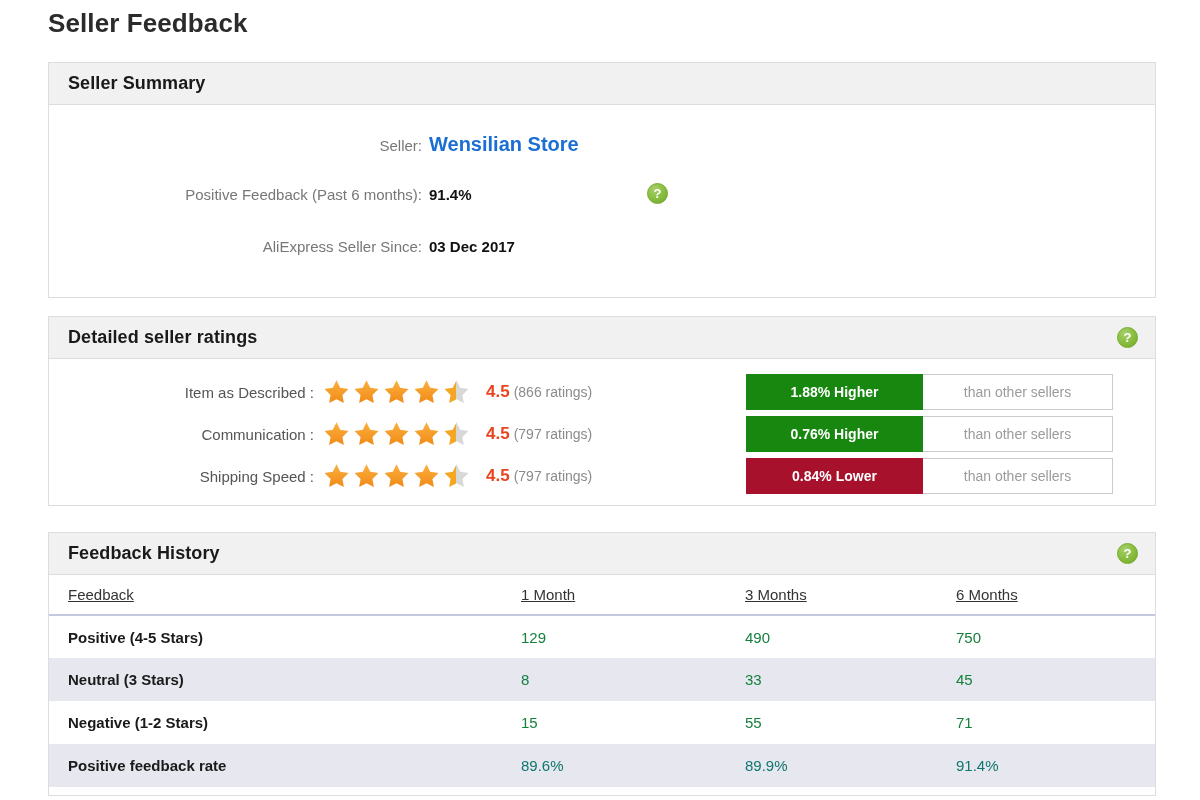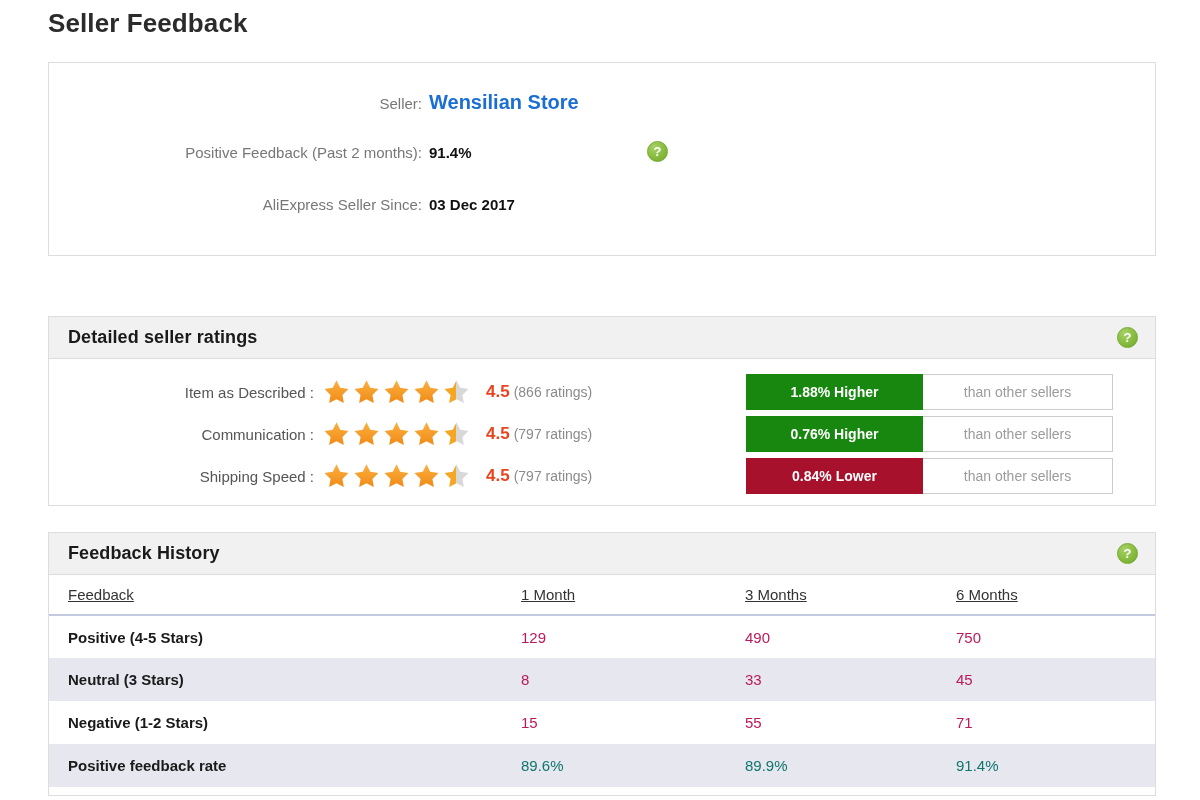--- a/index.html
+++ b/index.html
@@ -159,41 +159,44 @@
   table.fh col.c2 { width: 211px; }
   table.fh col.c3 { width: auto; }
   table.fh thead th {
     font-weight: normal;
     color: #333333;
     border-bottom: 2px solid #c3c9de;
     height: 40px;
     text-decoration: underline;
   }
   table.fh tbody td.rowhead { font-weight: bold; color: #1a1a1a; }
-  table.fh tbody td.num { color: #be185d; }
+  table.fh tbody td.num { color: #15803d; }
   table.fh tbody td.plain { color: #0f766e; }
   table.fh tbody tr.alt { background: #e6e7ef; margin-top: 44px; }
 </style>
 </head>
 <body>
 
 <div class="page">
 
   <div class="page-title">Seller Feedback</div>
 
   <div class="panel" id="panel-summary">
+    <div class="panel-header">
+      <div class="ph-title">Seller Summary</div>
+    </div>
     <div class="panel-body">
 
       <div class="sum-row" style="top:28px;">
         <div class="sum-label">Seller:</div>
         <div class="sum-value link">Wensilian Store</div>
       </div>
 
       <div class="sum-row" style="top:81px;">
-        <div class="sum-label">Positive Feedback (Past 2 months):</div>
+        <div class="sum-label">Positive Feedback (Past 6 months):</div>
         <div class="sum-value">91.4%</div>
         <div class="sum-help-wrap">
           <span class="help-icon">
               <span>?</span>
             </span>
         </div>
       </div>
 
       <div class="sum-row" style="top:133px;">
         <div class="sum-label">AliExpress Seller Since:</div>

